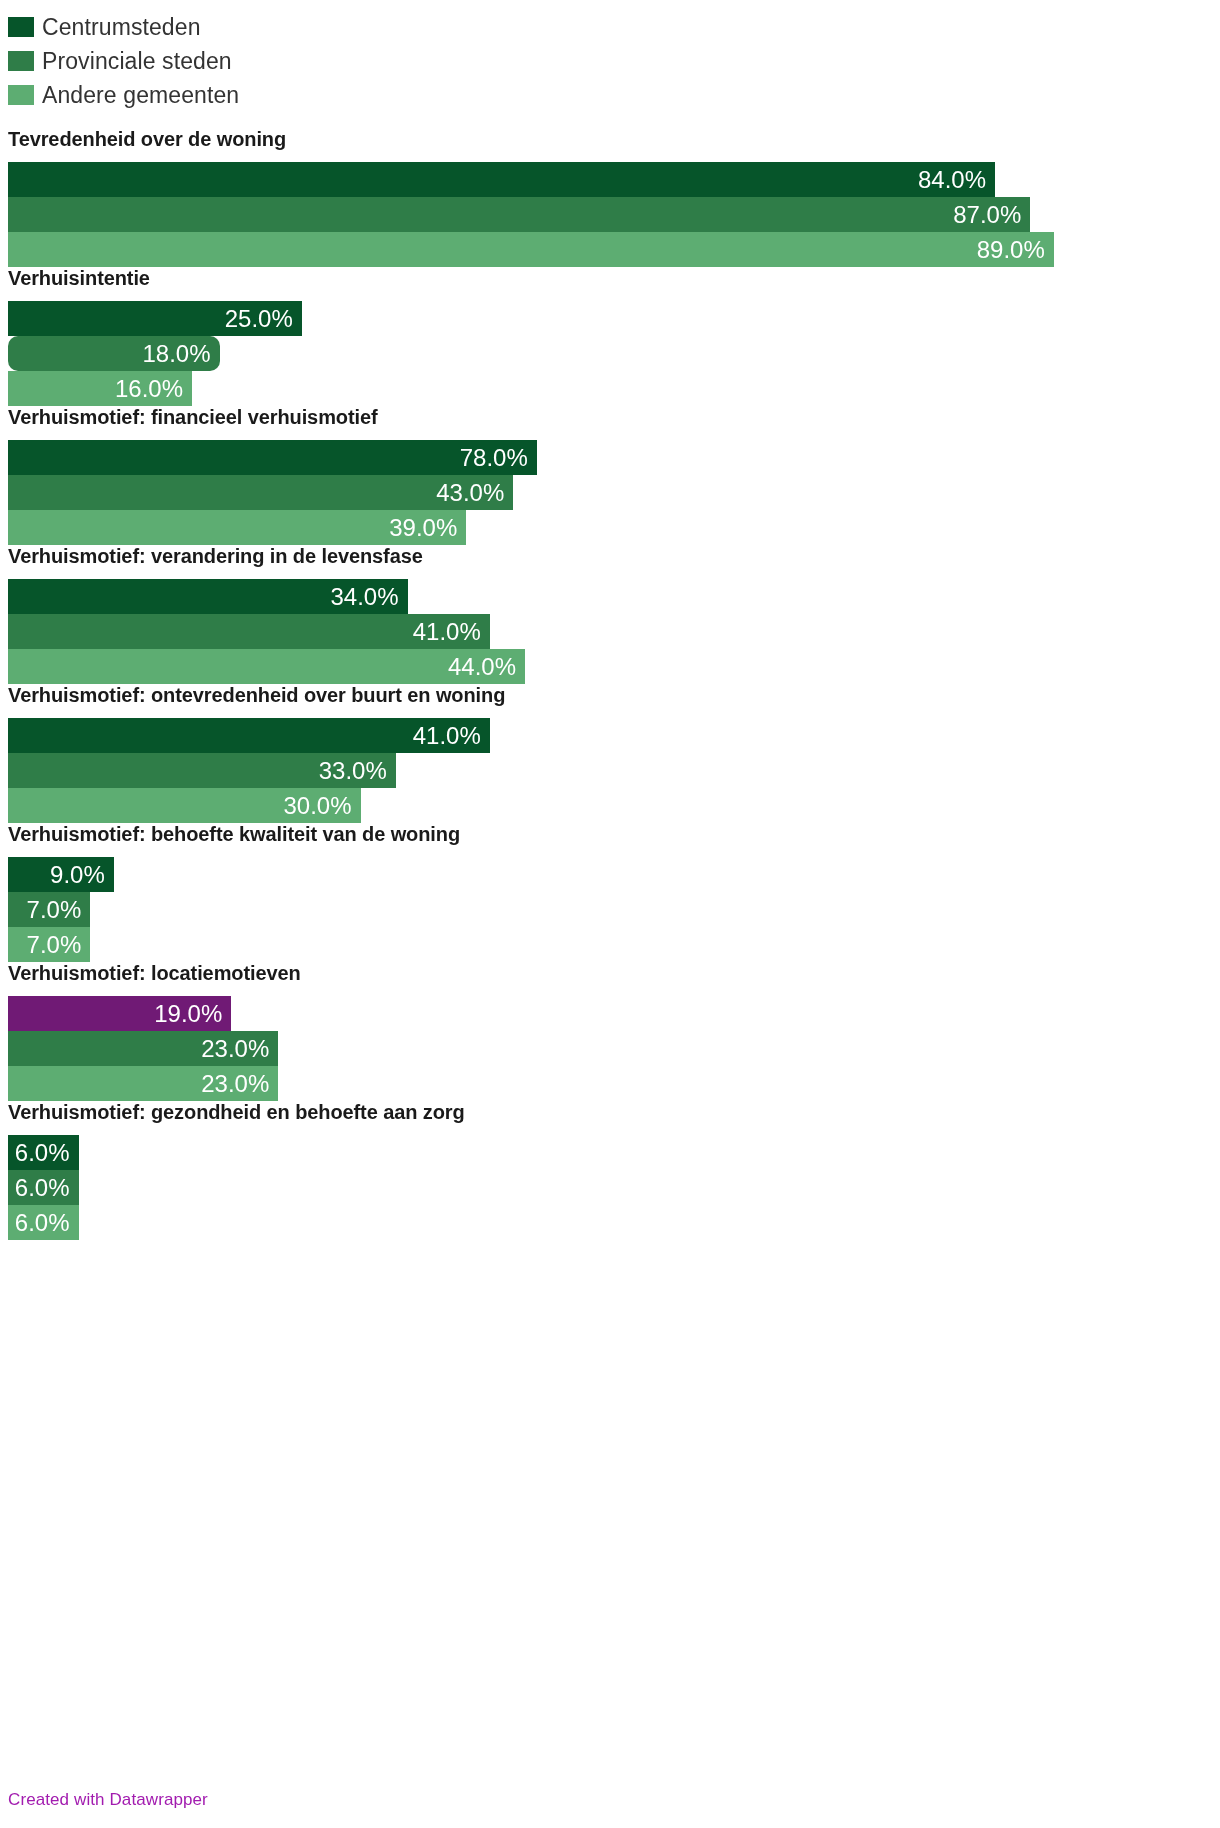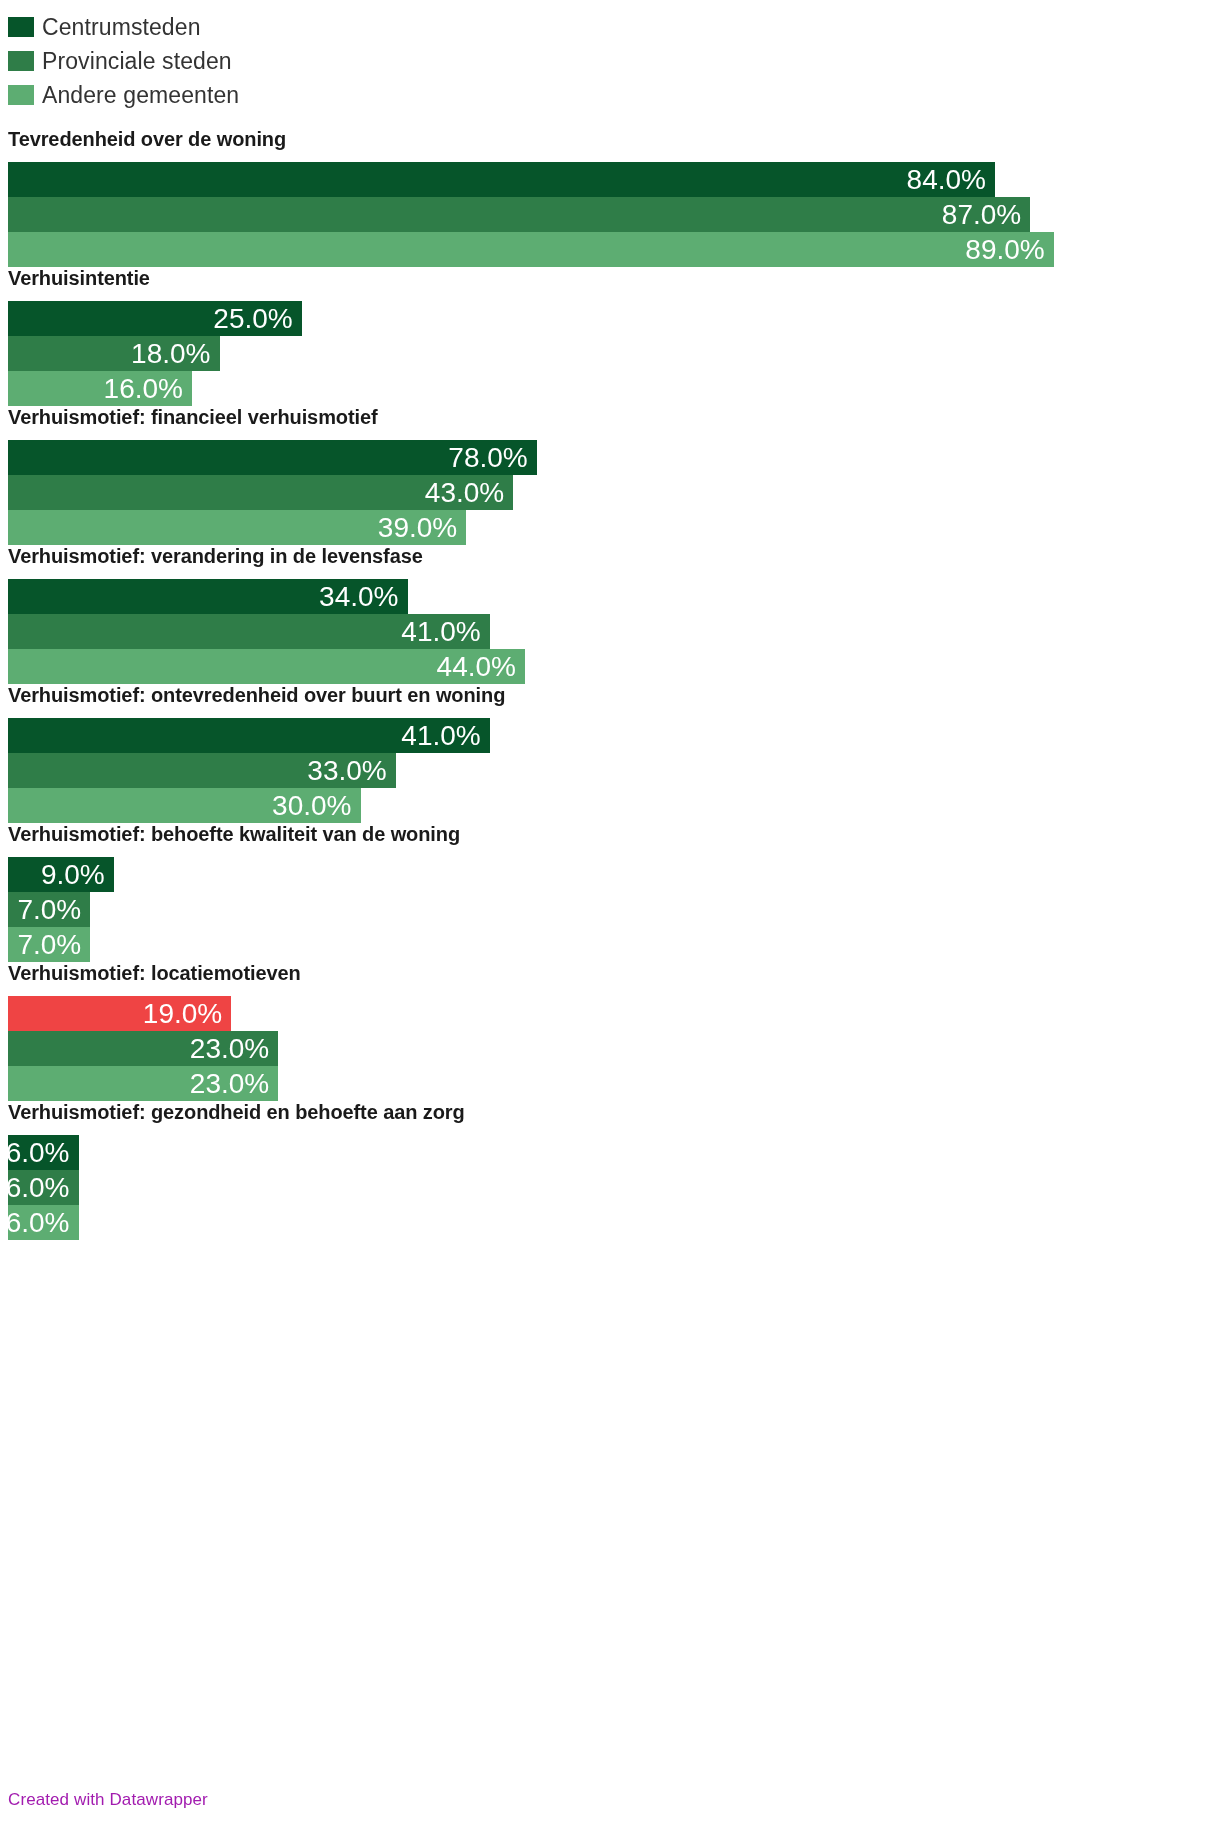--- a/index.html
+++ b/index.html
@@ -74,21 +74,21 @@
     position: relative;
     height: 35px;
     display: flex;
     align-items: center;
     justify-content: flex-end;
     box-sizing: border-box;
     padding-right: 9px;
     overflow: visible;
   }
   .bar-value {
-    font-size: 28px;
+    font-size: 24px;
     line-height: 21px;
     color: #ffffff;
     white-space: nowrap;
     text-align: center;
   }
 
   
   .footer {
     position: absolute;
     left: 8px;
@@ -141,21 +141,21 @@
       </div>
       <div class="group">
         <div class="group-title">Verhuisintentie</div>
         <div class="bars">
           <div class="bar-row">
             <div class="bar" style="background: rgb(6, 85, 42); width: 293.75px;">
               <span class="bar-value">25.0%</span>
             </div>
           </div>
           <div class="bar-row">
-            <div class="bar" style="background: rgb(47, 125, 72); width: 211.5px;">
+            <div class="bar" style="background: rgb(47, 125, 72); width: 211.5px; border-radius: 10px;">
               <span class="bar-value">18.0%</span>
             </div>
           </div>
           <div class="bar-row">
             <div class="bar" style="background: rgb(93, 173, 114); width: 184px;">
               <span class="bar-value">16.0%</span>
             </div>
           </div>
         </div>
       </div>
@@ -236,21 +236,21 @@
             <div class="bar" style="background: rgb(93, 173, 114); width: 82.25px;">
               <span class="bar-value">7.0%</span>
             </div>
           </div>
         </div>
       </div>
       <div class="group">
         <div class="group-title">Verhuismotief: locatiemotieven</div>
         <div class="bars">
           <div class="bar-row">
-            <div class="bar" style="background: #ef4444; width: 223.25px;">
+            <div class="bar" style="background: #701a75; width: 223.25px;">
               <span class="bar-value">19.0%</span>
             </div>
           </div>
           <div class="bar-row">
             <div class="bar" style="background: rgb(47, 125, 72); width: 270.25px;">
               <span class="bar-value">23.0%</span>
             </div>
           </div>
           <div class="bar-row">
             <div class="bar" style="background: rgb(93, 173, 114); width: 270.25px;">

